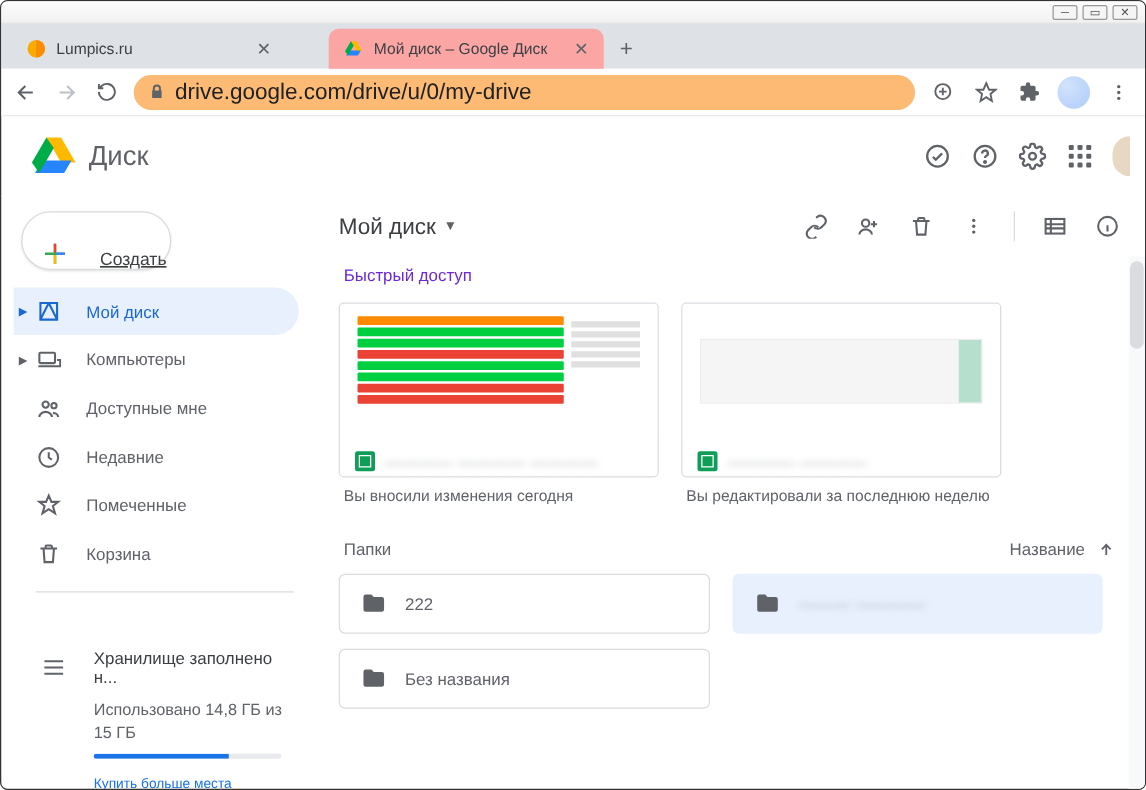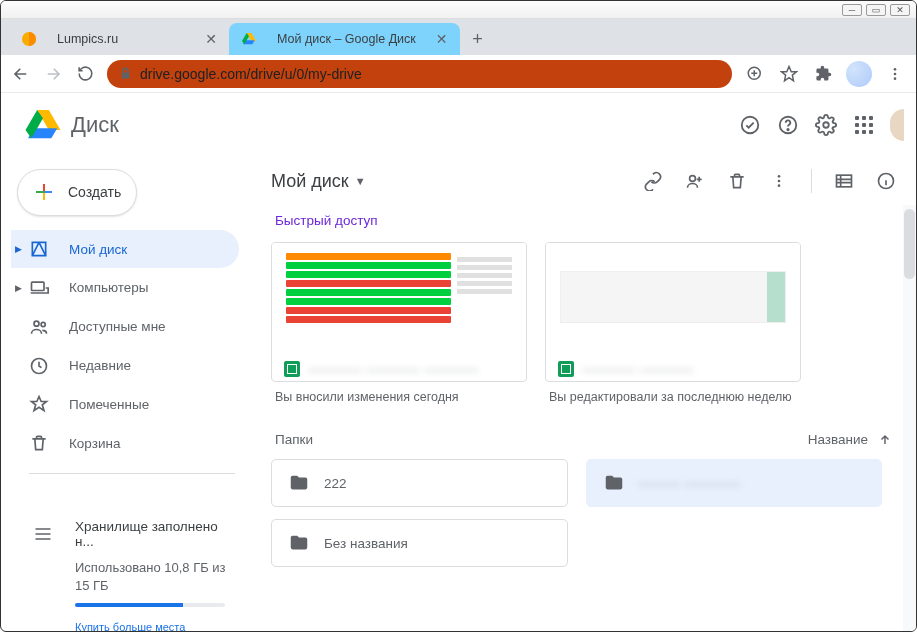--- a/index.html
+++ b/index.html
@@ -4,32 +4,32 @@
 <style>
 * { margin: 0; padding: 0; box-sizing: border-box; font-family: Arial, 'Helvetica Neue', sans-serif; }
 body { width: 917px; height: 632px; background: #fff; overflow: hidden; border: 1px solid #333; border-radius: 6px; }
 
 
 .titlebar { height: 18px; background: linear-gradient(#fdfdfd,#f1f1f1); border-bottom: 1px solid #ddd; display:flex; justify-content:flex-end; align-items:center; padding: 0 6px; gap:4px;}
 .winbtn { width:20px; height:12px; border:1px solid #999; border-radius:2px; display:flex; align-items:center; justify-content:center; font-size:9px; color:#555; background:#f5f5f5; cursor:pointer;}
 
 
 .tabsrow { height: 36px; background: #dee1e6; display:flex; align-items:flex-end; padding: 0 8px; gap:0; }
-.btab { height: 32px; display:flex; align-items:center; padding: 0 12px; font-size:12.5px; color:#3c4043; gap:20px; position:relative; min-width: 220px; border-top-left-radius:8px; border-top-right-radius:8px;}
-.btab.active { background:#7dd3fc; }
+.btab { height: 32px; display:flex; align-items:center; padding: 0 12px; font-size:12.5px; color:#3c4043; gap:8px; position:relative; min-width: 220px; border-top-left-radius:8px; border-top-right-radius:8px;}
+.btab.active { background:#fca5a5;margin-left:34px; }
 .btab .fav { width:16px; height:16px; display:flex; align-items:center; justify-content:center;}
 .btab .title { flex:1; white-space:nowrap; overflow:hidden; text-overflow:ellipsis; }
 .btab .close { color:#5f6368; font-size:14px; cursor:pointer; }
 .newtab { width:28px; height:28px; display:flex; align-items:center; justify-content:center; color:#5f6368; font-size:18px; cursor:pointer; margin-left:4px; margin-bottom:2px;}
 
 
 .addrrow { height: 38px; background:#fff; border-bottom:1px solid #e8eaed; display:flex; align-items:center; padding: 0 10px; gap:12px;}
 .navic { color:#5f6368; width:20px; height:20px; display:flex; align-items:center; justify-content:center; cursor:pointer;}
 .navic.dis { color:#bdc1c6; cursor:default;}
-.omni { flex:1; height:28px; background:#c2410c; border-radius:14px; display:flex; align-items:center; padding:0 12px; gap:8px; font-size:14px; color:#202124;}
+.omni { flex:1; height:28px; background:#fdba74; border-radius:14px; display:flex; align-items:center; padding:0 12px; gap:8px; font-size:18px; color:#202124;}
 .omni .lock { color:#5f6368; font-size:12px;}
 .omni .url { flex:1; }
 .addric { color:#5f6368; cursor:pointer; width:22px; height:22px; display:flex; align-items:center; justify-content:center;}
 .profile { width:26px; height:26px; border-radius:50%; background: radial-gradient(circle at 30% 30%, #d2e3fc, #aecbfa);}
 
 
 .driveheader { height: 64px; display:flex; align-items:center; padding: 0 16px 0 16px; border-bottom:1px solid #fff;}
 .logo-area { width: 244px; display:flex; align-items:center; gap:8px; padding-left:6px;}
 .drivelogo { width:40px; height:40px; }
 .logoname { font-size:22px; color:#5f6368;}
@@ -37,21 +37,21 @@
 .searchbar input { flex:1; border:none; background:transparent; font-size:16px; color:#5f6368; outline:none;}
 .hd-actions { display:flex; align-items:center; gap:14px; margin-left:auto; padding-left:18px;}
 .hdic { color:#5f6368; width:24px; height:24px; display:flex; align-items:center; justify-content:center; cursor:pointer;}
 .appsgrid { display:grid; grid-template-columns:repeat(3,4px); grid-template-rows:repeat(3,4px); gap:3px;}
 .appsgrid span { background:#5f6368; width:4px; height:4px; border-radius:1px;}
 .avatar-edge { width:14px; height:32px; border-top-left-radius:16px; border-bottom-left-radius:16px; background:#e8d7c3; margin-right:-4px;}
 
 
 .mainwrap { display:flex; height: calc(632px - 18px - 36px - 38px - 64px); }
 .sidebar { width: 250px; padding: 8px 0 0 10px; display:flex; flex-direction:column; }
-.createbtn { width:120px; height:48px; border:1px solid #dadce0; border-radius:24px; background:#fff; box-shadow:0 1px 2px rgba(60,64,67,.15); display:flex; align-items:center; gap:12px; padding-left:14px; cursor:pointer; margin: 4px 0 14px 6px;}
+.createbtn { width:120px; height:48px; border:1px solid #dadce0; border-radius:24px; background:#fff; box-shadow:0 1px 2px rgba(60,64,67,.15); display:flex; align-items:flex-end; gap:24px; padding-left:14px; cursor:pointer; margin: 4px 0 14px 6px; text-decoration: underline;}
 .plus { width:24px; height:24px; }
 .createbtn span.lbl { font-size:14px; color:#3c4043; font-weight:500;}
 .navitem { height:40px; display:flex; align-items:center; padding-left:18px; gap:20px; font-size:13.5px; color:#5f6368; cursor:pointer; border-top-right-radius:20px; border-bottom-right-radius:20px; margin-right:12px; position:relative;}
 .navitem.active { background:#e8f0fe; color:#1967d2; font-weight:500;}
 .navitem .tri { position:absolute; left:4px; font-size:9px; color:#5f6368;}
 .navitem.active .tri { color:#1967d2;}
 .navitem .ic { width:20px; height:20px; display:flex; align-items:center; justify-content:center;}
 .navitem.active .ic { color:#1967d2;}
 .sep { height:1px; background:#dadce0; margin: 10px 16px 10px 18px;}
 .storage { padding: 0 16px 0 22px; margin-top: 35px;}
@@ -304,21 +304,21 @@
     <div class="sep"></div>
     <div class="storage">
       <div class="srow">
         <span class="ic">
             <svg width="20" height="20" viewBox="0 0 24 24" fill="none" stroke="currentColor" stroke-width="2">
               <path d="M3 6h18M3 12h18M3 18h18"></path>
             </svg>
           </span>
         <span>Хранилище заполнено н...</span>
       </div>
-      <div class="stext">Использовано 10,8 ГБ из 15 ГБ</div>
+      <div class="stext">Использовано 14,8 ГБ из 15 ГБ</div>
       <div class="sbar">
           <div class="fill" style="width:72%"></div>
         </div>
       <div class="buymore">Купить больше места</div>
     </div>
   </div>
 
   <div class="content">
     <div class="toolbar">
       <div class="crumb">

